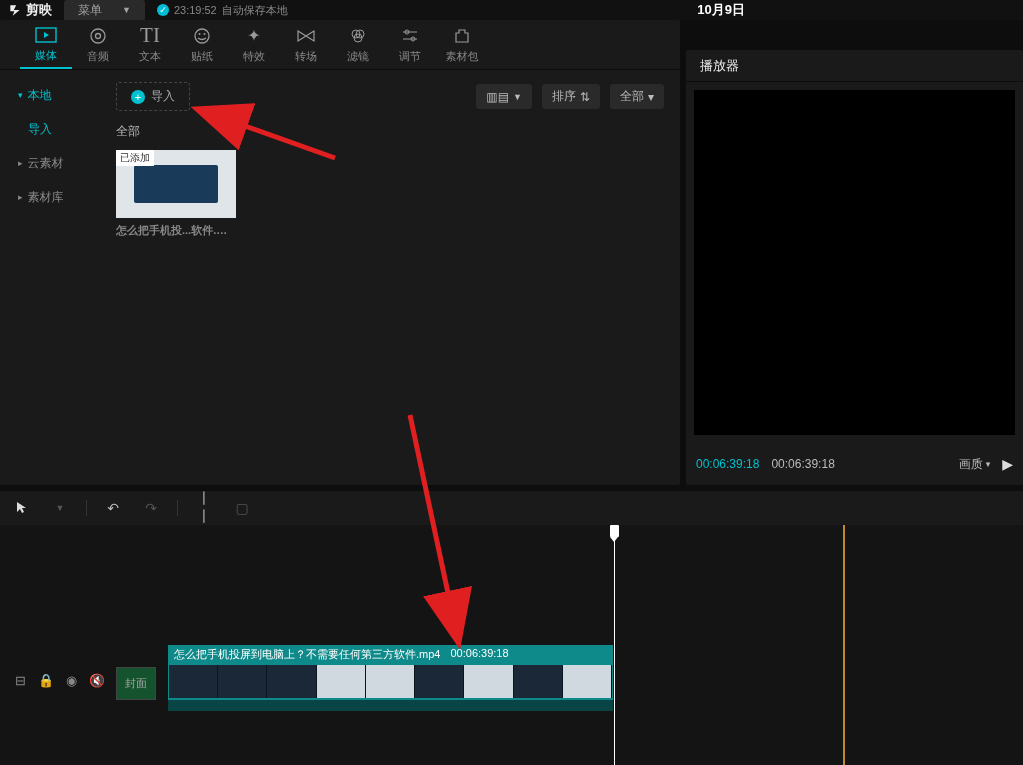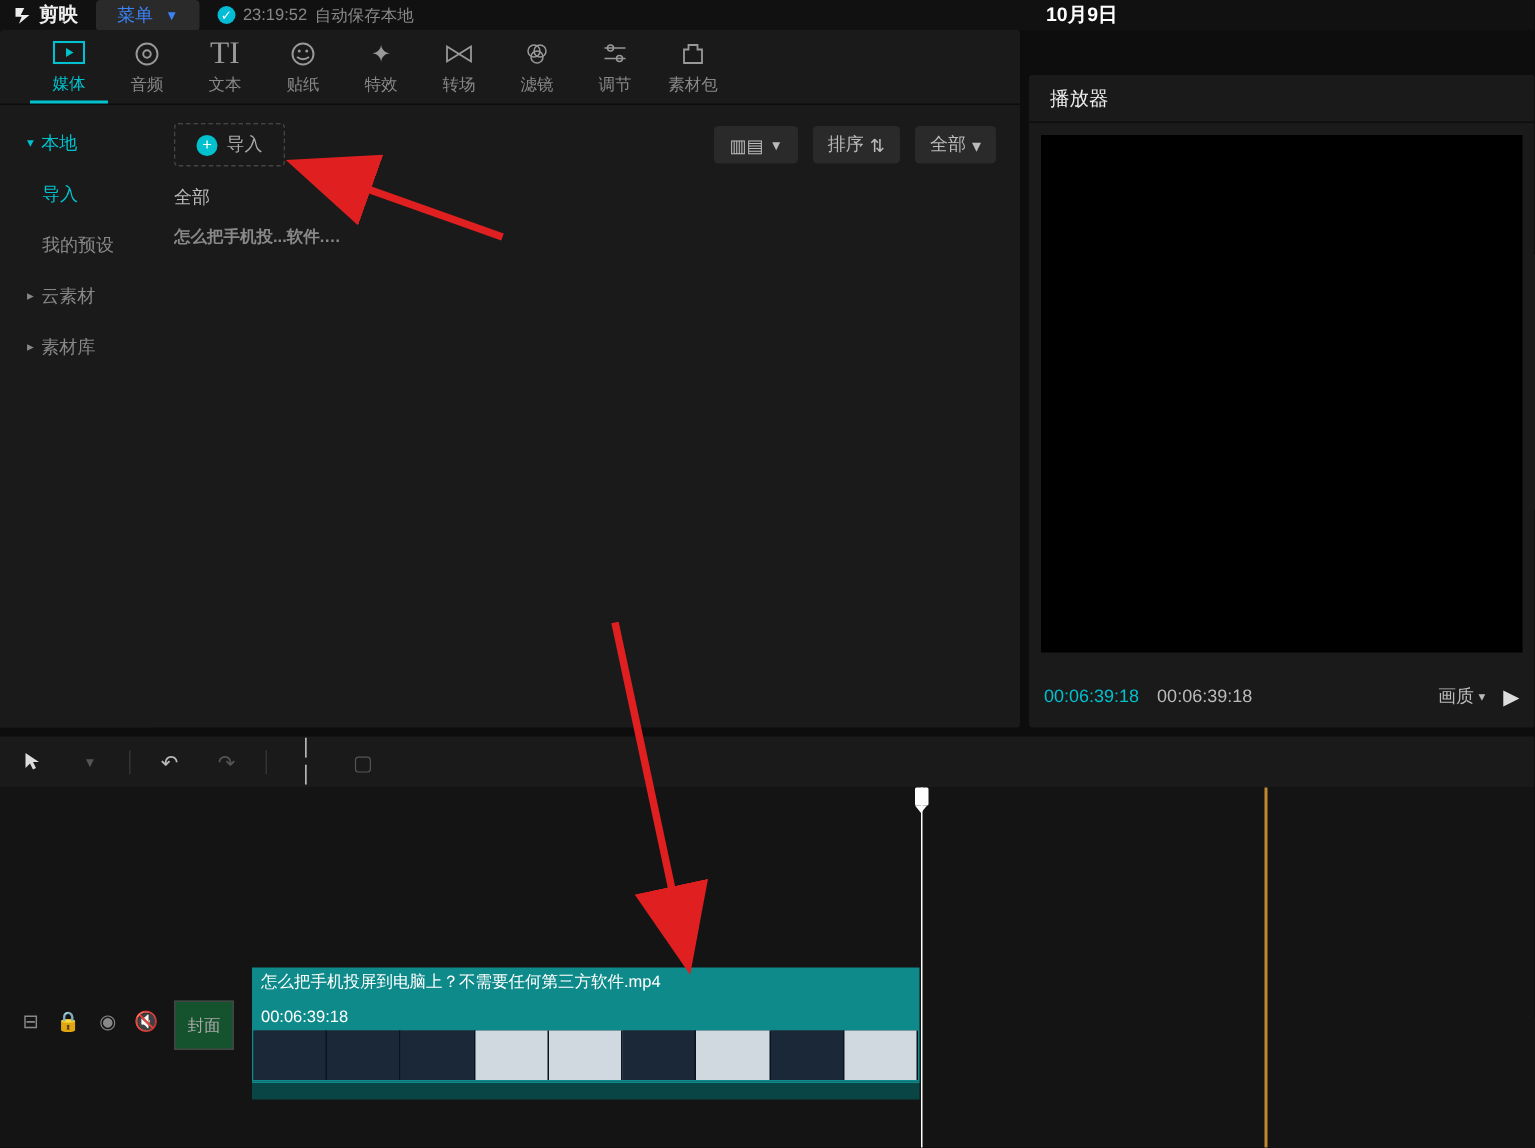--- a/index.html
+++ b/index.html
@@ -2,21 +2,21 @@
 <html><head>
 <meta charset="utf-8">
 <style>
   * { margin: 0; padding: 0; box-sizing: border-box; font-family: "Microsoft YaHei", Arial, sans-serif; }
   body { background: #0d0d0d; color: #a8a8a8; font-size: 12px; width:1023px; height:765px; overflow:hidden; position:relative;}
   
   
   .topbar{height:20px; background:#111; display:flex; align-items:center; padding:0 8px; gap:12px;}
   .logo{display:flex; align-items:center; gap:4px; font-weight:bold; color:#eee; font-size:13px;}
   .logo svg{width:14px;height:14px;}
-  .menu-btn{background:#2a2a2a; color:#3b82f6; padding:2px 14px; border-radius:3px; font-size:12px; display:flex; align-items:center; gap:8px;}
+  .menu-btn{background:#2a2a2a; color:#a3a3a3; padding:2px 14px; border-radius:3px; font-size:12px; display:flex; align-items:center; gap:20px;}
   .save-info{color:#888; font-size:11px; display:flex; align-items:center; gap:5px;}
   .save-check{width:12px;height:12px;border-radius:50%;background:#00bcd4;color:#fff;display:flex;align-items:center;justify-content:center;font-size:9px;}
   .project-title{color:#fff; font-weight:bold; font-size:13px; margin-left:auto; margin-right:270px;}
   
   
   .workspace{display:flex; gap:6px; padding:0 0 0 0; height:465px;}
   
   
   .left-panel{flex:0 0 680px; background:#1a1a1a; display:flex; flex-direction:column; border-radius:2px;}
   
@@ -66,21 +66,21 @@
   
   
   .timeline{flex:1; background:#141414; position:relative; height:255px; margin-top:0;}
   .ruler{height:20px; border-bottom:1px solid #222; position:relative; margin-left:140px;}
   .ruler-mark{position:absolute; top:3px; font-size:10px; color:#666;}
   
   .track-labels{position:absolute; left:15px; top:148px; display:flex; align-items:center; gap:12px; color:#888; font-size:13px;}
   .cover-label{position:absolute; left:116px; top:142px; background:#14532d; border:1px solid #444; padding:8px 8px; font-size:11px; color:#aaa;}
   
   .clip{position:absolute; left:168px; top:120px; width:445px;}
-  .clip-header{background:#0f8a8a; color:#fff; font-size:11px; padding:2px 6px; display:flex; gap:10px; white-space:nowrap; overflow:hidden;flex-direction:column;}
+  .clip-header{background:#0f8a8a; color:#fff; font-size:11px; padding:2px 6px; display:flex; gap:10px; white-space:nowrap; overflow:hidden;}
   .clip-body{height:35px; background:#2a3540; display:flex; border:1px solid #0f8a8a;}
   .clip-frame{flex:1; background:#1a2838; border-right:1px solid #0a1520;}
   .clip-frame.light{background:#d0d8e0;}
   .clip-audio{height:12px; background:linear-gradient(90deg,#0a4545 0%,#0a4545 100%); border-top:1px solid #0f8a8a;}
   
   .playhead{position:absolute; left:614px; top:0; bottom:0; width:1px; background:#fff;}
   .playhead-handle{position:absolute; left:-4px; top:0; width:9px; height:12px; background:#fff; border-radius:1px;}
   .playhead-handle::after{content:''; position:absolute; left:0; top:12px; border-left:4.5px solid transparent; border-right:4.5px solid transparent; border-top:5px solid #fff;}
   
   .marker-line{position:absolute; left:843px; top:0; bottom:0; width:2px; background:#c08830;}
@@ -190,23 +190,20 @@
       </div>
     </div>
     <div class="panel-body">
       <div class="sidebar">
         <div class="side-item active">
             <span class="arrow">▾</span>
             <span>本地</span>
           </div>
         <div class="side-item active indent">
             <span>导入</span>
-          </div>
-        <div class="side-item indent">
-            <span>我的预设</span>
           </div>
         <div class="side-item">
             <span class="arrow">▸</span>
             <span>云素材</span>
           </div>
         <div class="side-item">
             <span class="arrow">▸</span>
             <span>素材库</span>
           </div>
       </div>
@@ -226,20 +223,24 @@
                 <span>⇅</span>
               </div>
             <div class="ctrl-btn">
                 <span>全部</span>
                 <span>▾</span>
               </div>
           </div>
         </div>
         <div class="all-label">全部</div>
         <div class="media-item">
+          <div class="thumb">
+            <span class="badge">已添加</span>
+            <div class="thumb-inner"></div>
+          </div>
           <div class="media-name">怎么把手机投...软件.mp4</div>
         </div>
       </div>
     </div>
   </div>
 
   <div class="player-panel">
     <div class="player-header">播放器</div>
     <div class="player-view"></div>
     <div class="player-controls">

